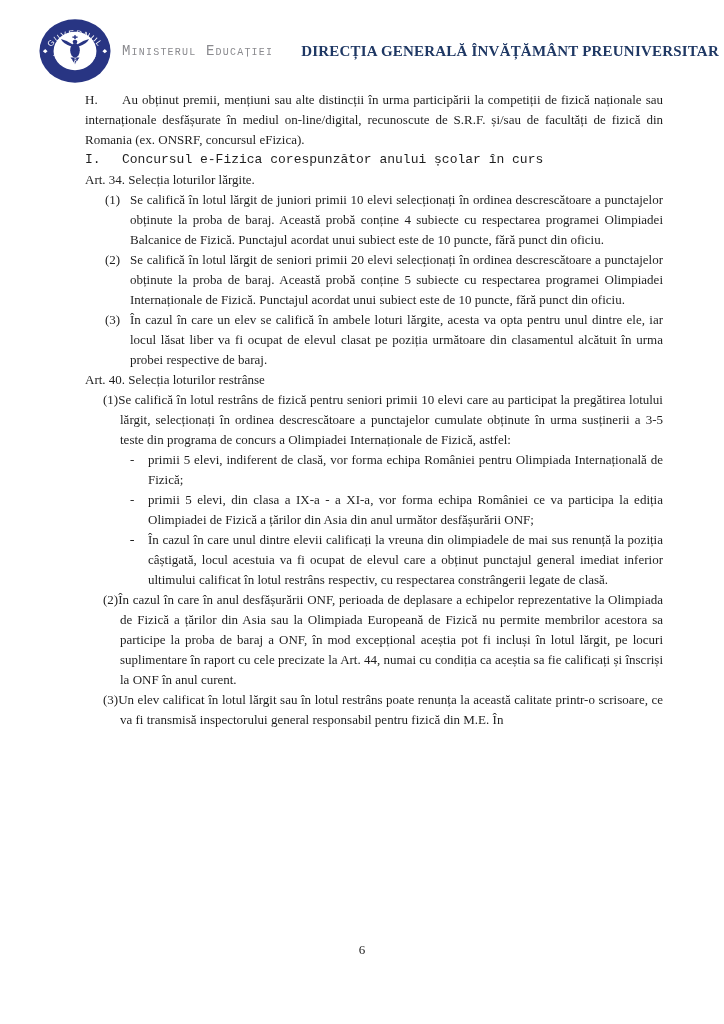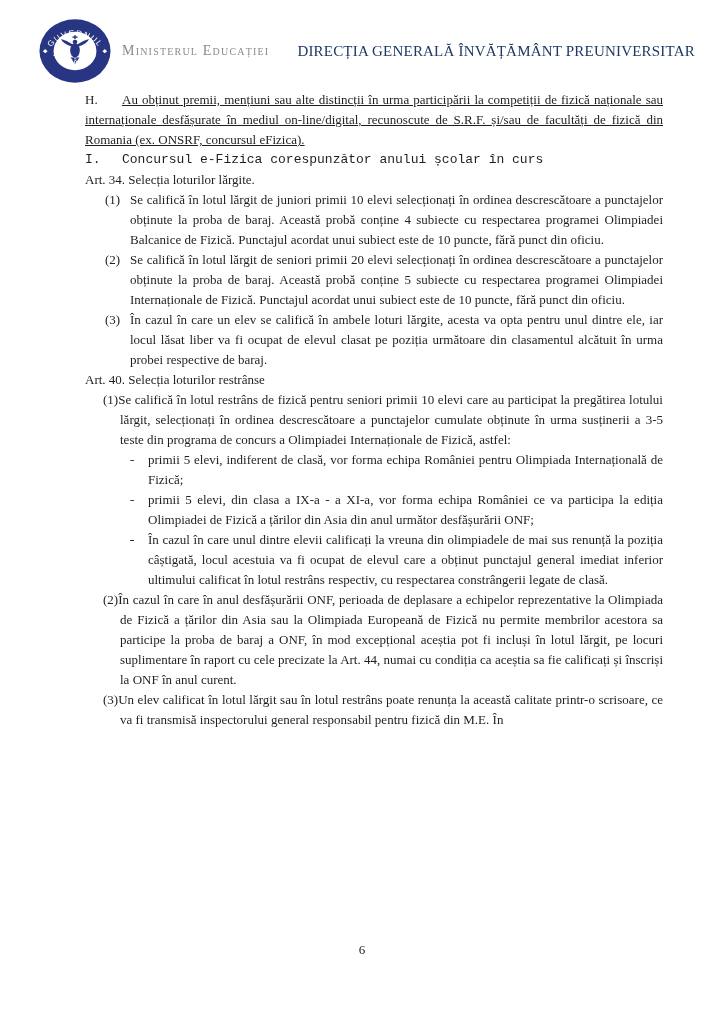--- a/index.html
+++ b/index.html
@@ -19,41 +19,42 @@
     display: flex; align-items: center;
   }
   .logo { width: 74px; height: 66px; flex: 0 0 auto; }
   .ministry {
     margin-left: 10px;
     font-variant: small-caps;
     letter-spacing: 1.2px;
     font-size: 14px;
     color: #8a8a8e;
     white-space: nowrap;
+    font-family: Liberation Mono, monospace;
   }
   .directorate {
     margin-left: 28px;
-    font-weight: normal;
+    font-weight: bold;
     font-size: 15px;
     color: #1f3864;
     letter-spacing: 0.2px;
     white-space: nowrap;
   }
 
   
   .content {
     position: absolute;
     top: 90px; left: 85px; width: 578px;
     font-size: 13px;
     line-height: 20px;
     text-align: justify;
   }
   .content p { margin: 0; }
 
-  .sec-h { margin-bottom: 16px; text-decoration: underline; }
+  .sec-h { margin-bottom: 16px; }
   .sec-i { margin-bottom: 12px; font-family: Liberation Mono, monospace; }
   .letter-marker { display: inline-block; width: 37px; }
   .art-heading { margin-bottom: 8px; }
   .art-heading-2 { margin: 12px 0 14px 0; }
 
   
   .num-item {
     position: relative;
     padding-left: 45px;
   }

